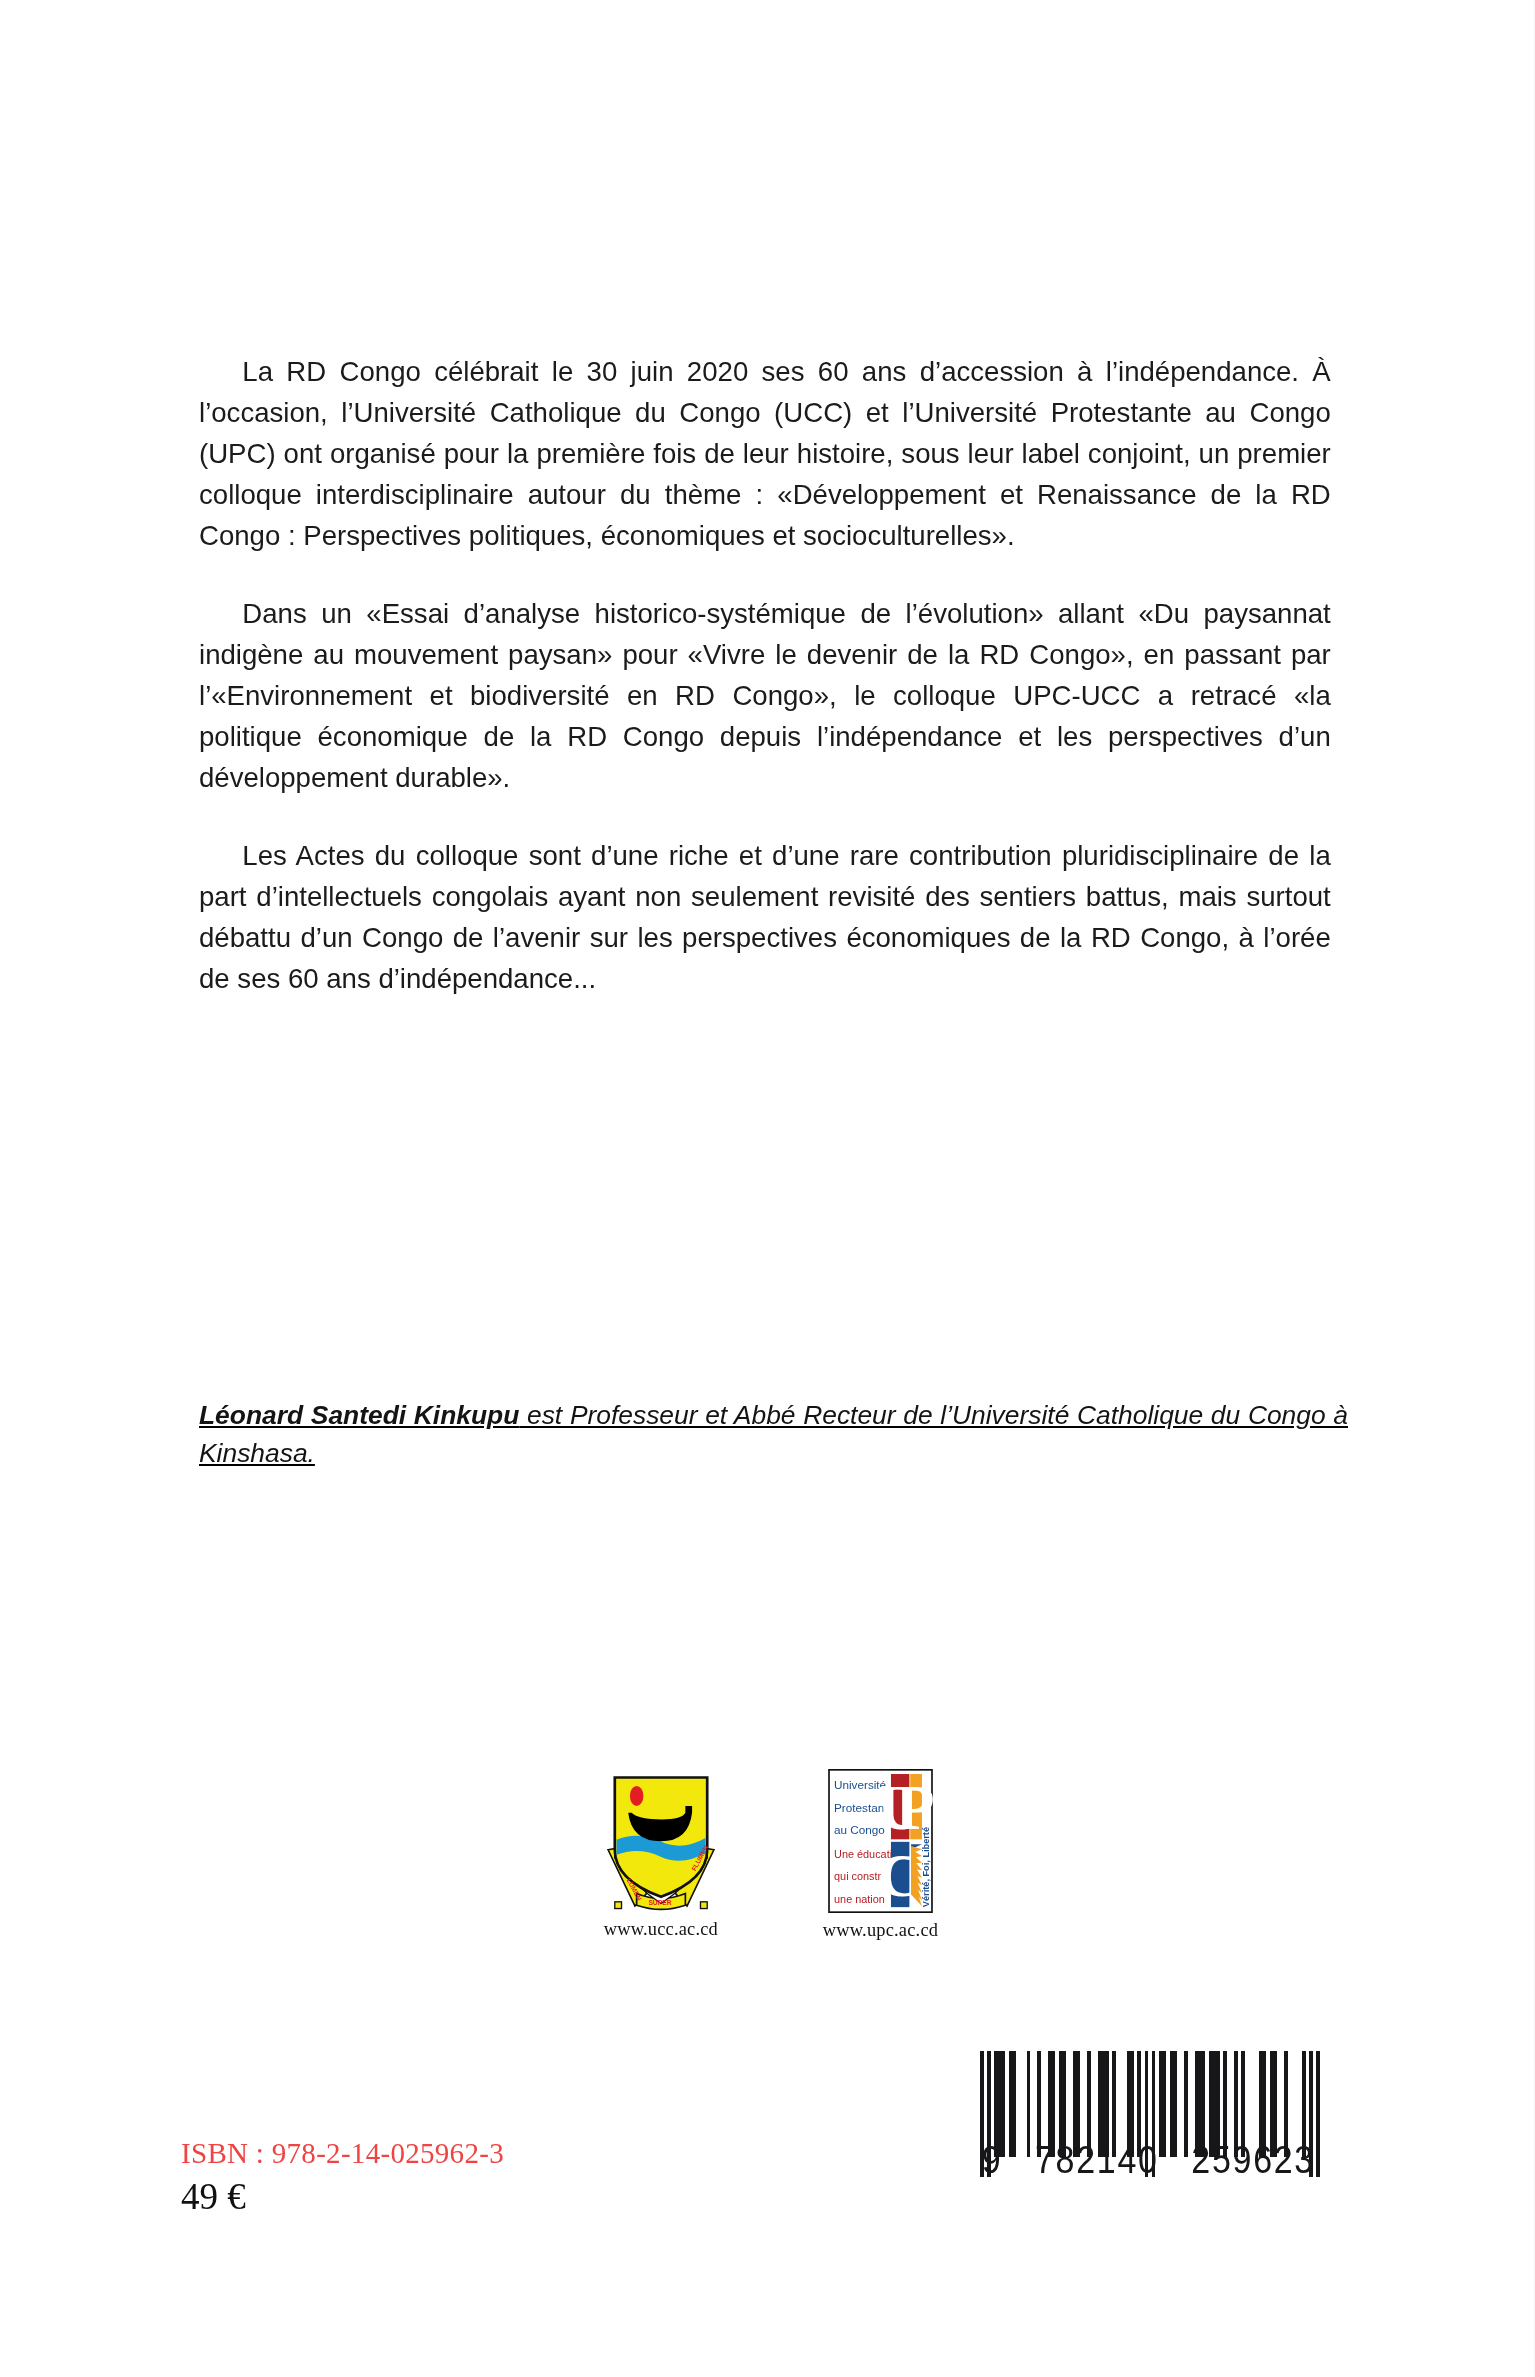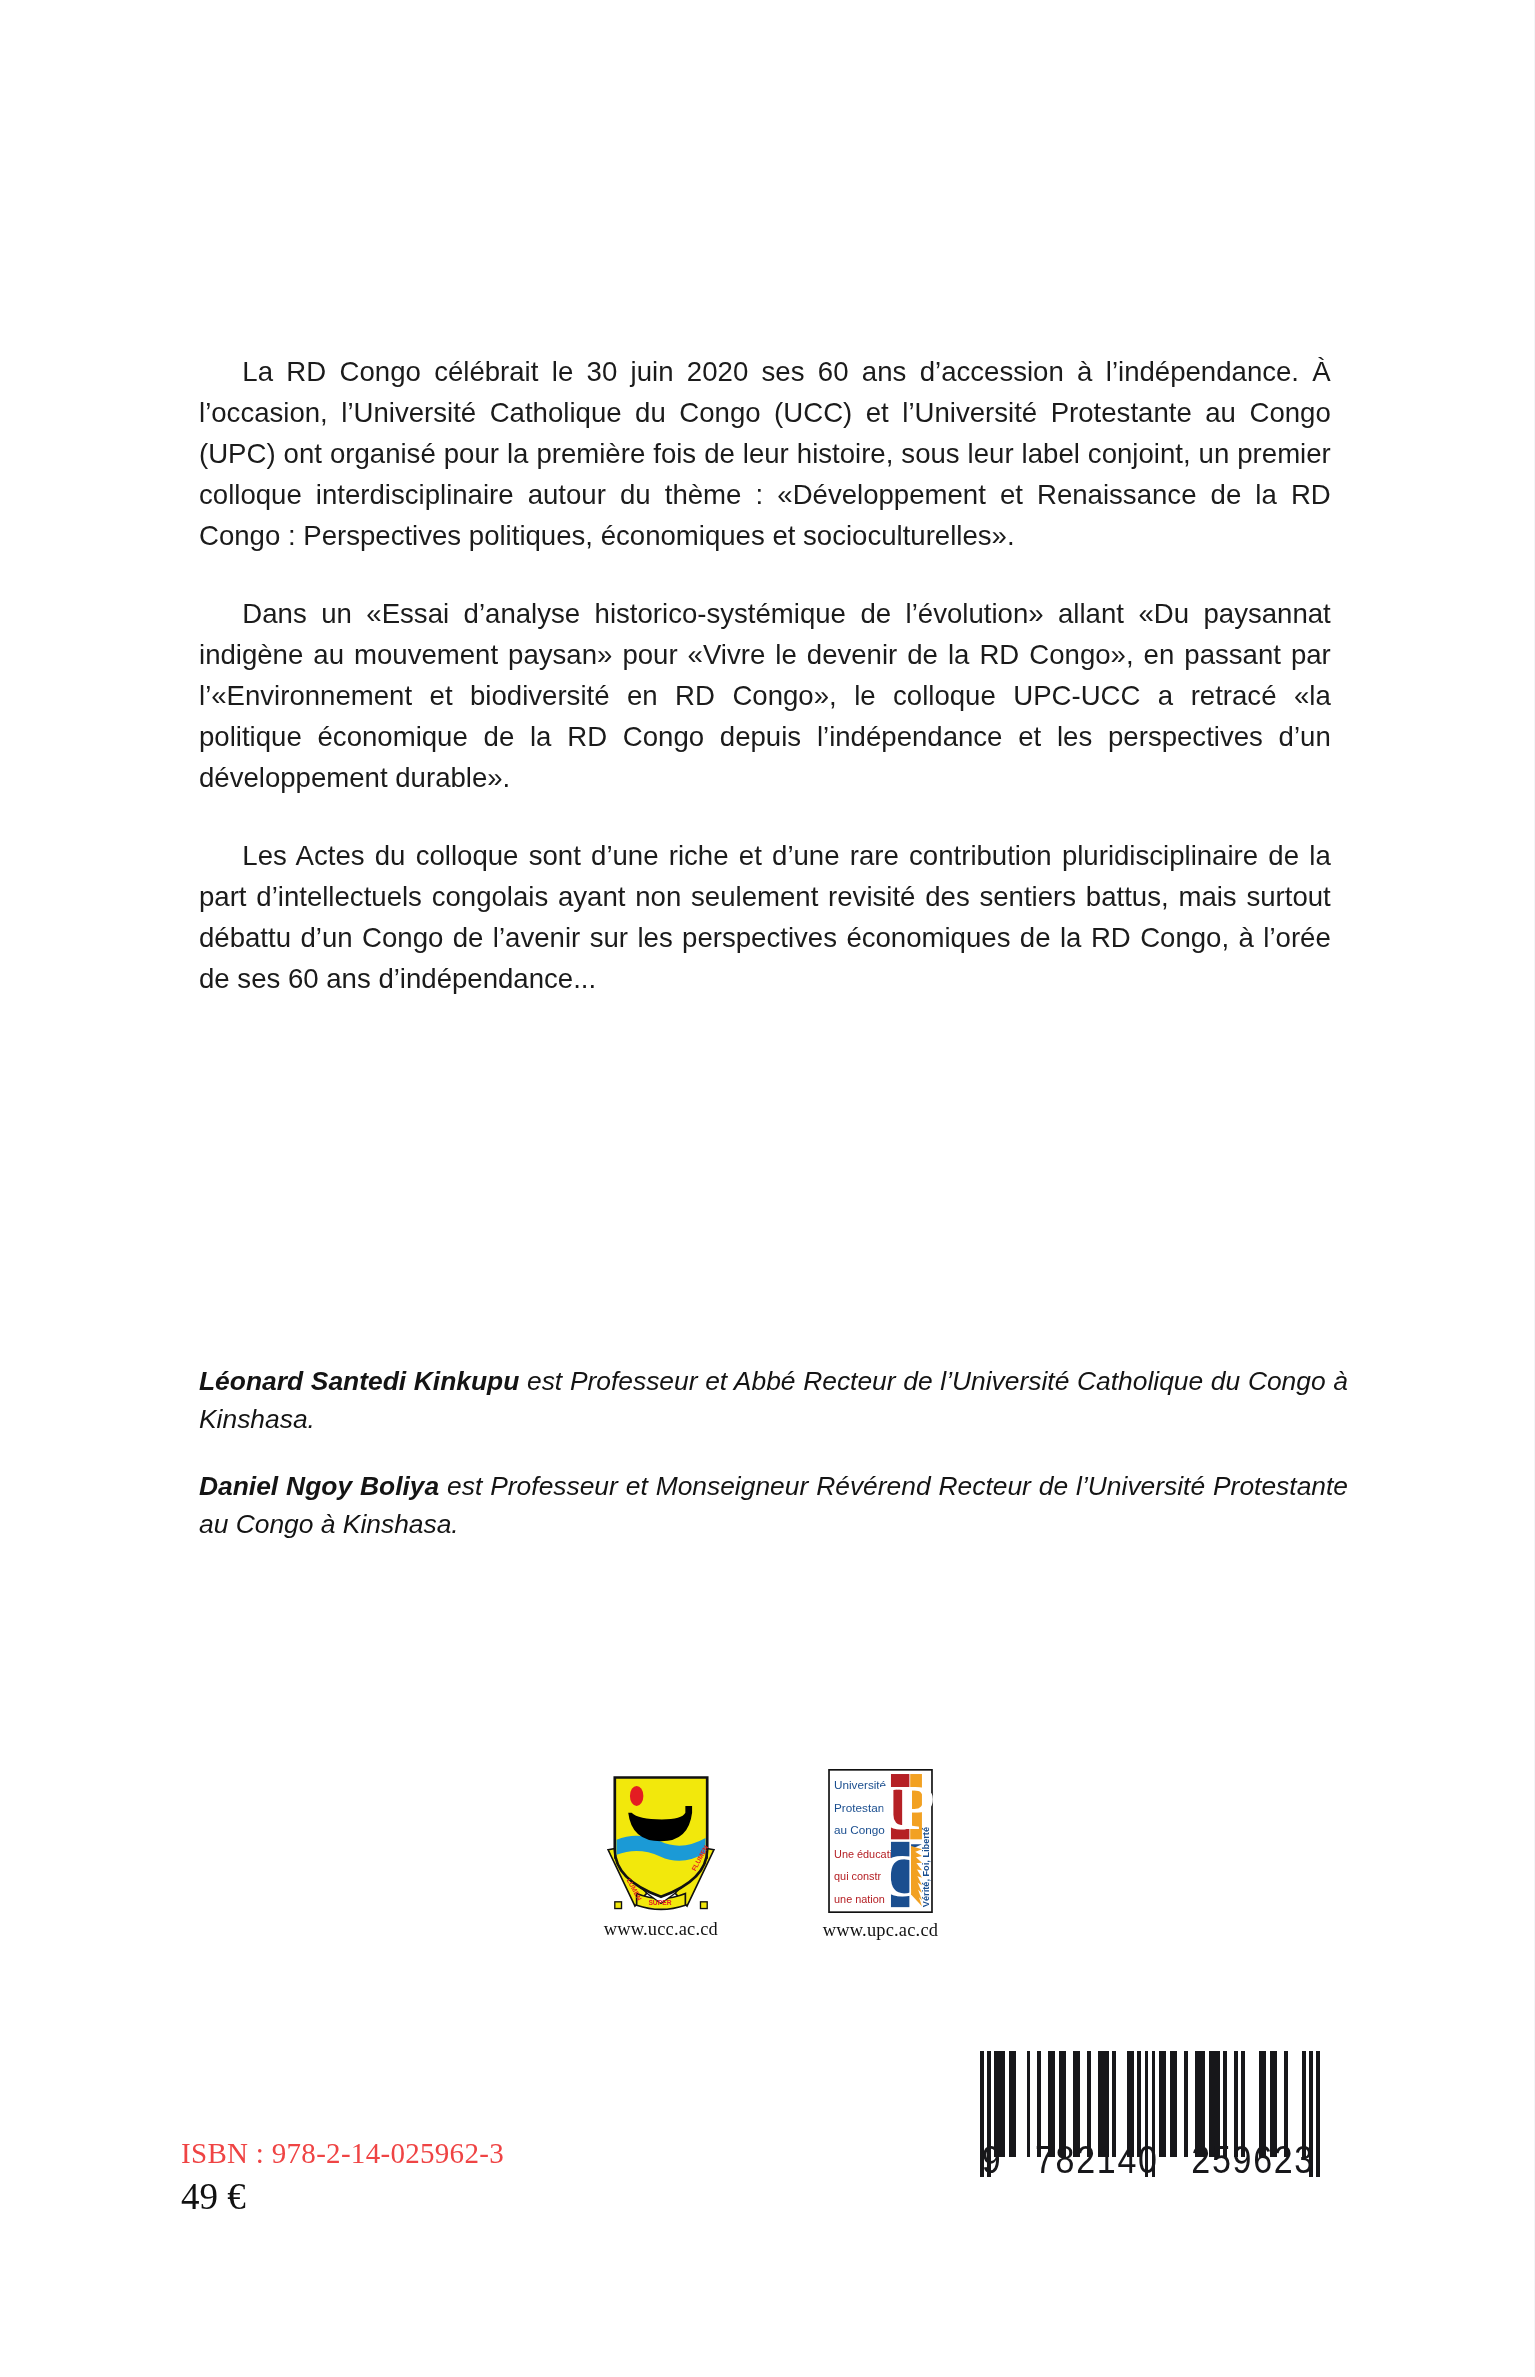--- a/index.html
+++ b/index.html
@@ -58,22 +58,23 @@
     margin: 0 0 37px 0;
     transform: scaleX(0.985);
     transform-origin: left top;
   }
   .para:last-child { margin-bottom: 0; }
 
   
   .bios-block {
     position: absolute;
     left: 199px;
-    top: 1362px;
+    top: 1396px;
     width: 1149px;
+    text-decoration: underline;
   }
   .bio {
     color: #141414;
     font-family: "Liberation Sans", sans-serif;
     font-style: italic;
     font-size: 26.4px;
     line-height: 38px;
     text-align: justify;
     text-justify: inter-word;
     margin: 0 0 28.5px 0;
@@ -165,21 +166,20 @@
 
 
   <div class="body-block">
     <p class="para">La RD Congo célébrait le 30 juin 2020 ses 60 ans d’accession à l’indépendance. À l’occasion, l’Université Catholique du Congo (UCC) et l’Université Protestante au Congo (UPC) ont organisé pour la première fois de leur histoire, sous leur label conjoint, un premier colloque interdisciplinaire autour du thème : «Développement et Renaissance de la RD Congo : Perspectives politiques, économiques et socioculturelles».</p>
     <p class="para">Dans un «Essai d’analyse historico-systémique de l’évolution» allant «Du paysannat indigène au mouvement paysan» pour «Vivre le devenir de la RD Congo», en passant par l’«Environnement et biodiversité en RD Congo», le colloque UPC-UCC a retracé «la politique économique de la RD Congo depuis l’indépendance et les perspectives d’un développement durable».</p>
     <p class="para">Les Actes du colloque sont d’une riche et d’une rare contribution pluridisciplinaire de la part d’intellectuels congolais ayant non seulement revisité des sentiers battus, mais surtout débattu d’un Congo de l’avenir sur les perspectives économiques de la RD Congo, à l’orée de ses 60 ans d’indépendance...</p>
   </div>
 
   <div class="bios-block">
     <p class="bio"><span class="who">Léonard Santedi Kinkupu</span><span> est Professeur et Abbé Recteur de l’Université Catholique du Congo à Kinshasa.</span></p>
-    <p class="bio"><span class="who">Daniel Ngoy Boliya</span><span> est Professeur et Monseigneur Révérend Recteur de l’Université Protestante au Congo à Kinshasa.</span></p>
   </div>
 
   <div class="logos">
 
     <div class="logo-cell">
       <svg class="ucc-mark" viewBox="0 0 150 170">
 
         <g>
           <path d="M12 96 L34 92 L58 148 L44 163 Z" fill="#F2E80C" stroke="#111" stroke-width="2"></path>
           <path d="M138 96 L116 92 L92 148 L106 163 Z" fill="#F2E80C" stroke="#111" stroke-width="2"></path>

